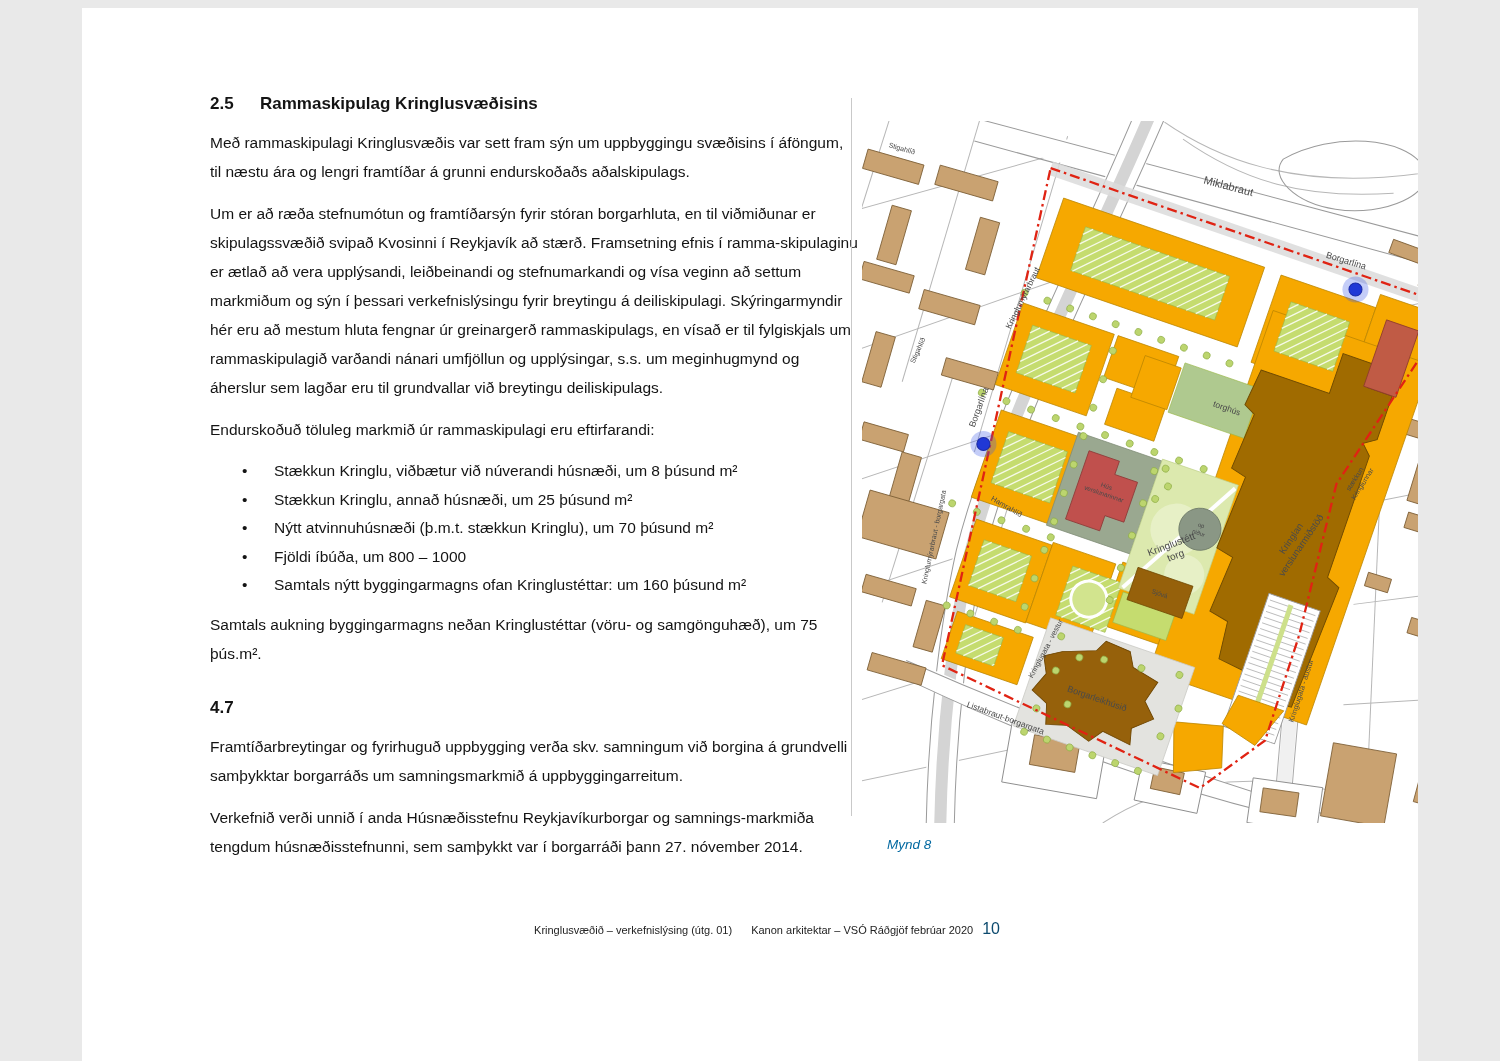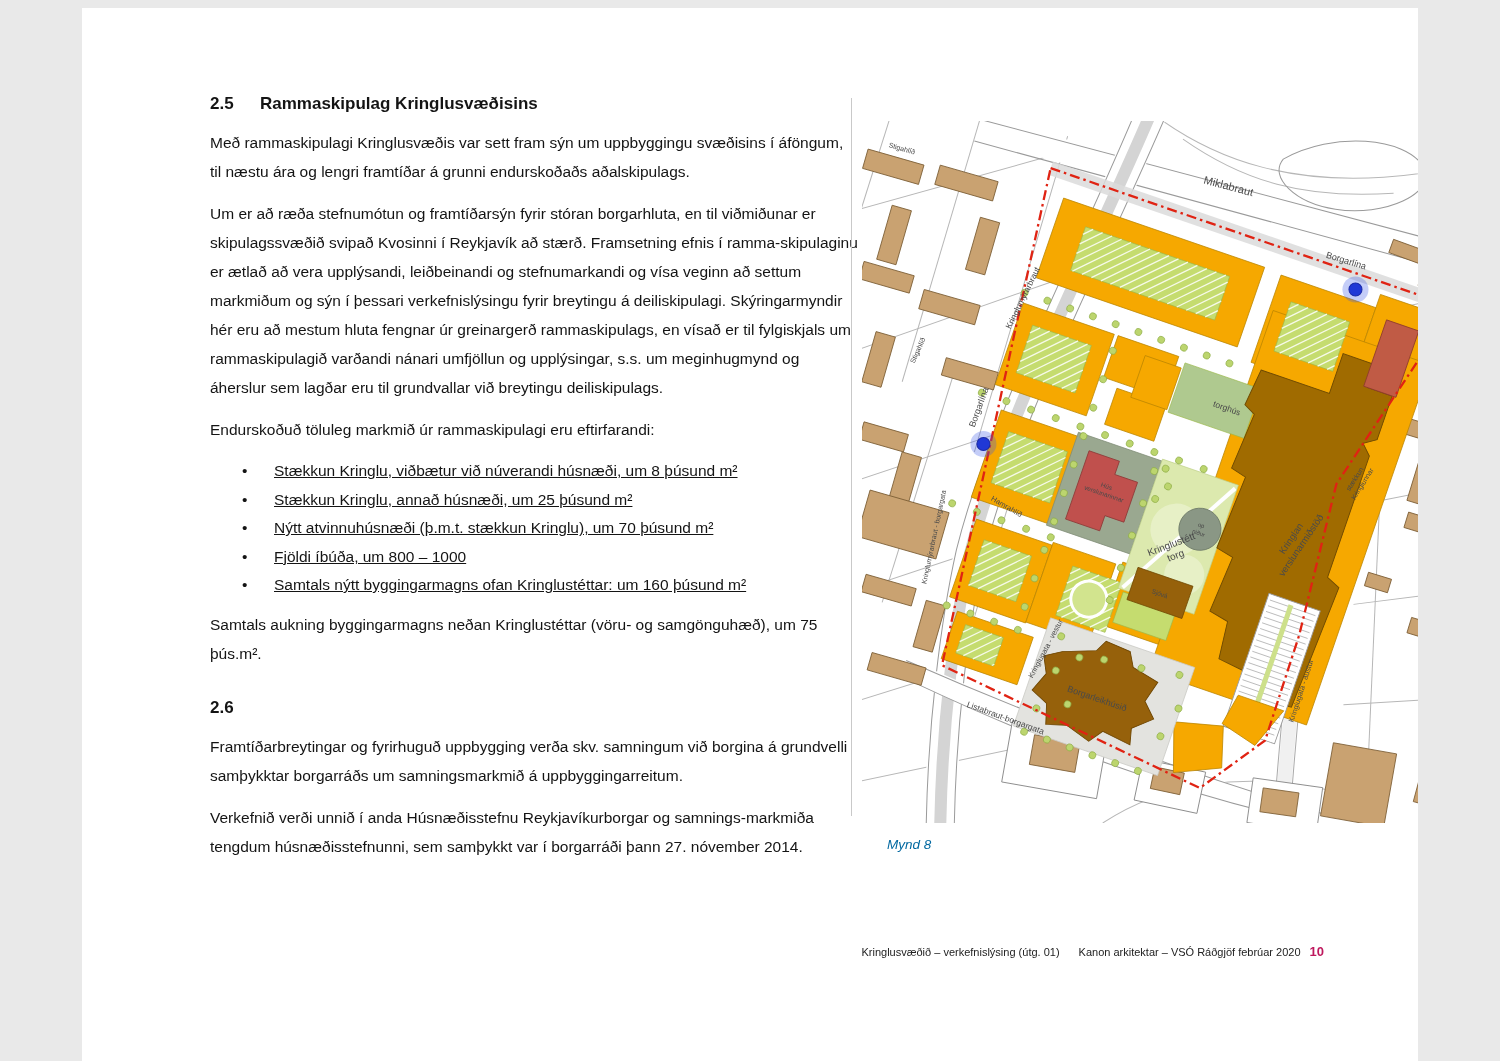--- a/index.html
+++ b/index.html
@@ -6,32 +6,32 @@
   .page{
     position:relative; width:1336px; height:1061px; background:#ffffff;
     font-family:"Liberation Sans", sans-serif; color:#141414; overflow:hidden;
     margin:8px auto;
   }
   .text-col{position:absolute; left:128px; top:84px; width:648px; font-size:15.5px; line-height:29px;}
   .sec-head{display:flex; font-size:17px; font-weight:bold; margin:0 0 12px 0; line-height:24px;}
   .sec-head .num{width:50px; flex:0 0 50px;}
   .sec-head.gap-top{margin-top:28px;}
   .text-col p{margin:0 0 13px 0;}
-  ul.bullets{list-style:none; margin:2px 0 10px 0; padding:0 0 0 64px;text-decoration:underline;}
+  ul.bullets{list-style:none; margin:2px 0 10px 0; padding:0 0 0 64px;}
   ul.bullets li{position:relative; margin:0; line-height:28.5px;}
   ul.bullets li::before{content:"\2022"; position:absolute; left:-32px; top:0;}
   .col-rule{position:absolute; left:769px; top:90px; width:1px; height:718px; background:#c9c9c9;}
   figure.map-fig{position:absolute; left:780px; top:113px; width:652px; margin:0;}
   figure.map-fig svg{display:block; background:#fff;}
   figcaption{margin-top:13px; padding-left:25px; font-style:italic; font-size:13.5px; color:#0369a1;
     display:flex; gap:28px; line-height:18px;}
-  .page-footer{position:absolute; left:128px; right:94px; top:936px; display:flex;
-    justify-content:flex-end; align-items:baseline; font-size:11px; color:#222;}
+  .page-footer{position:absolute; left:128px; right:94px; top:912px; display:flex;
+    justify-content:center; align-items:baseline; font-size:11px; color:#222;}
   .page-footer .right-wrap{display:flex; align-items:baseline; gap:9px;padding-left:19px;}
-  .page-footer .page-num{font-size:13px; color:#be185d;font-weight:bold;}
+  .page-footer .page-num{font-size:16px; color:#0c4a6e;}
   .map-lbl{font-family:"Liberation Sans", sans-serif; fill:#4a4a4a;}
 </style>
 </head>
 <body>
 
 <div class="page">
 
   <main class="text-col">
     <div class="sec-head">
       <span class="num">2.5</span>
@@ -43,21 +43,21 @@
     <ul class="bullets">
       <li>Stækkun Kringlu, viðbætur við núverandi húsnæði, um 8 þúsund m²</li>
       <li>Stækkun Kringlu, annað húsnæði, um 25 þúsund m²</li>
       <li>Nýtt atvinnuhúsnæði (þ.m.t. stækkun Kringlu), um 70 þúsund m²</li>
       <li>Fjöldi íbúða, um 800 – 1000</li>
       <li>Samtals nýtt byggingarmagns ofan Kringlustéttar: um 160 þúsund m²</li>
     </ul>
     <p>Samtals aukning byggingarmagns neðan Kringlustéttar (vöru- og samgönguhæð), um 75 þús.m².</p>
 
     <div class="sec-head gap-top">
-      <span class="num">2.6</span>
+      <span class="num">4.7</span>
     </div>
     <p>Framtíðarbreytingar og fyrirhuguð uppbygging verða skv. samningum við borgina á grundvelli samþykktar borgarráðs um samningsmarkmið á uppbyggingarreitum.</p>
     <p>Verkefnið verði unnið í anda Húsnæðisstefnu Reykjavíkurborgar og samnings-markmiða tengdum húsnæðisstefnunni, sem samþykkt var í borgarráði þann 27. nóvember 2014.</p>
   </main>
 
   <div class="col-rule"></div>
 
   <figure class="map-fig">
     <svg id="map-svg" width="652" height="702" viewBox="0 0 650 700">
 

